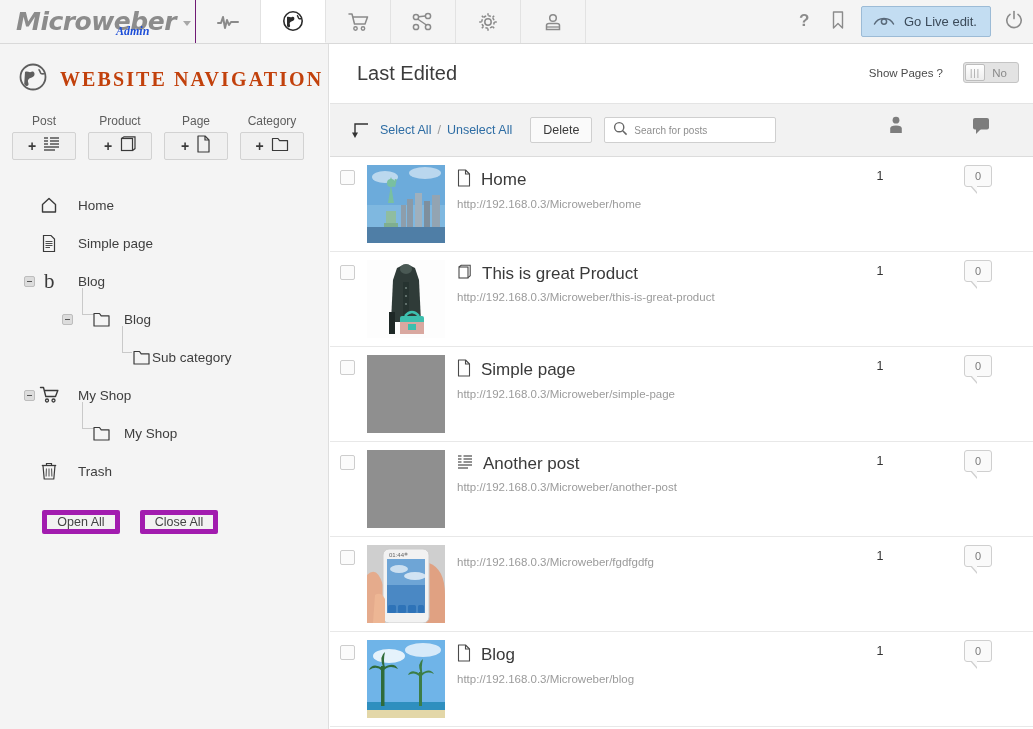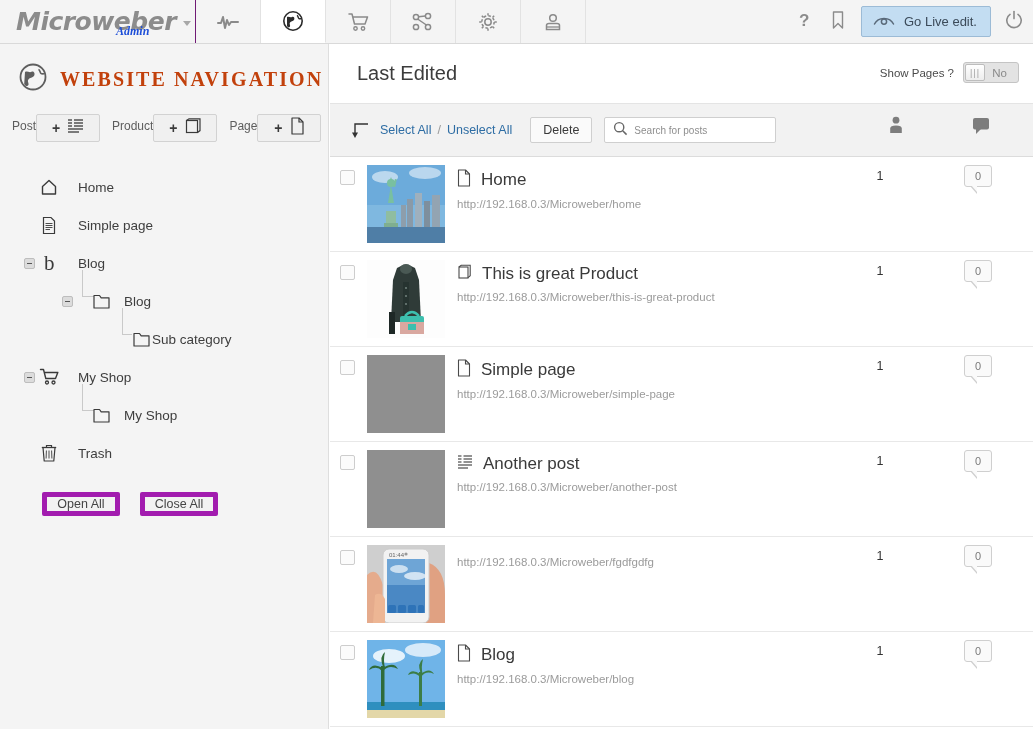--- a/index.html
+++ b/index.html
@@ -92,21 +92,21 @@
   .nav-header-title {
     font-family: "Liberation Serif", serif;
     font-size: 20px; font-weight: bold;
     letter-spacing: 2.1px;
     color: #c2410c;
     margin-left: 12px;
   }
   .quickadd {
     display: flex; padding: 18px 0 0 12px; gap: 12px;
   }
-  .qa-item { display: flex; align-items: center; }
+  .qa-item { display: flex; flex-direction: column; align-items: center; }
   .qa-label {
     font-size: 12px; color: #5d5d5d; margin-bottom: 4px;
   }
   .qa-btn {
     width: 64px; height: 28px;
     background: #f0f0f0;
     border: 1px solid #d2d2d2;
     border-radius: 2px;
     display: flex; align-items: center; justify-content: center; gap: 7px;
     cursor: pointer;
@@ -161,21 +161,21 @@
   }
   .main-head {
     height: 59px; position: relative;
     display: flex; align-items: center;
   }
   .main-title {
     font-size: 20px; color: #3c3c3c; padding-left: 27px;
   }
   .showpages {
     position: absolute; right: 14px; top: 18px;
-    display: flex; align-items: center; gap: 9px;
+    display: flex; align-items: center; gap: 20px;
   }
   .showpages-label { font-size: 11.5px; color: #4b4b4b; }
   .toggle {
     width: 56px; height: 21px;
     background: #e3e3e3; border: 1px solid #c4c4c4; border-radius: 3px;
     display: flex; align-items: center; position: relative;
     cursor: pointer;
   }
   .toggle-knob {
     width: 20px; height: 17px; margin-left: 1px;

